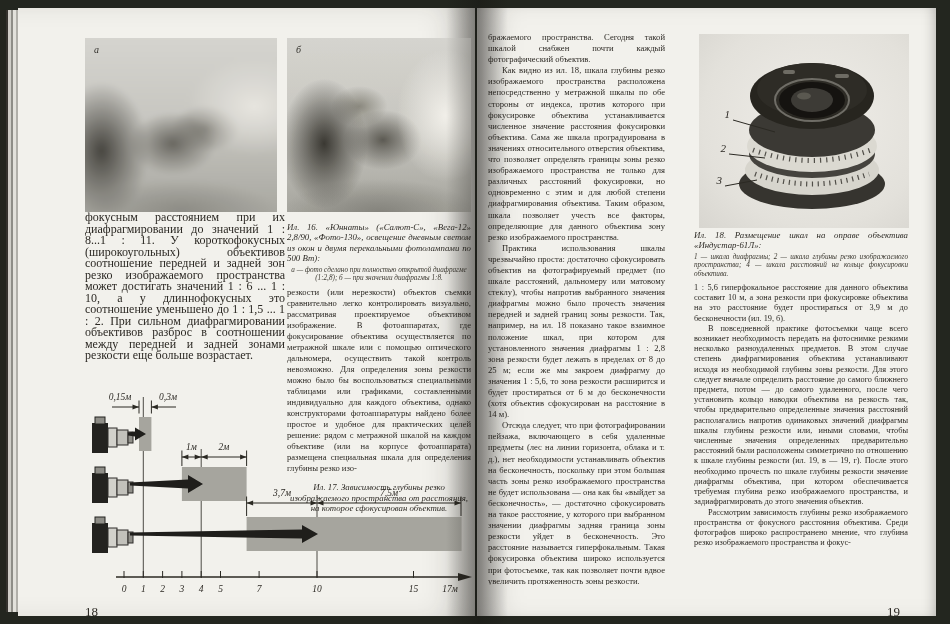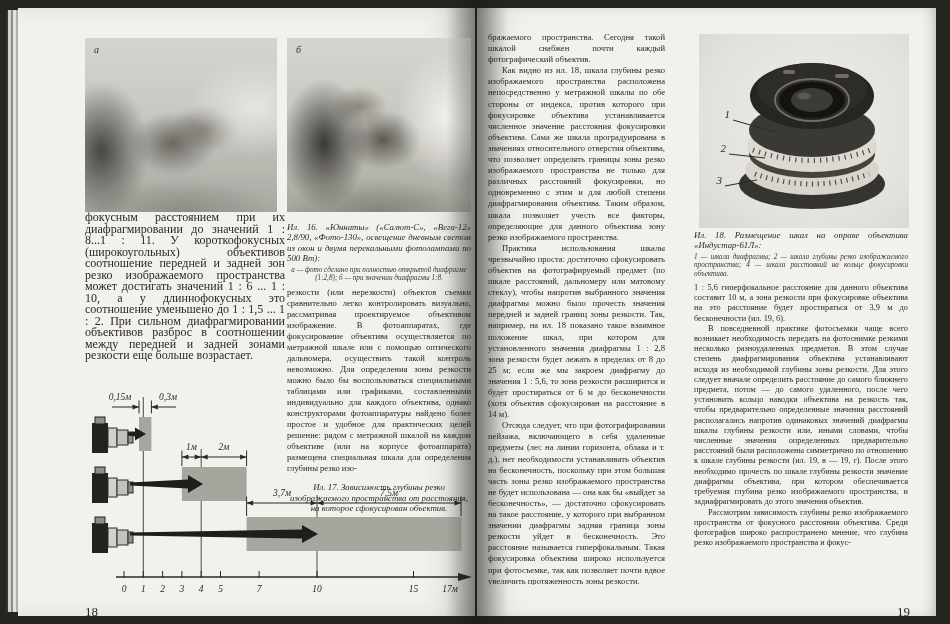--- a/index.html
+++ b/index.html
@@ -63,21 +63,21 @@
   }
   .ph-label { position:absolute; top:6px; left:9px; font-style:italic; font-size:10px; color:#33312c; }
 
   .lens-photo { position:absolute; left:222px; top:26px; width:210px; height:194px;
     background:radial-gradient(160px 150px at 55% 45%, #efede8 0%, #e3e1db 70%, #d8d6d0 100%); }
 
   .diagram { position:absolute; left:58px; top:383px; width:398px; height:212px; }
 
   .page-num { position:absolute; top:580px; font-size:13px; color:#2b2823;margin-top:16px; }
   .pn-left  { left:67px; }
-  .pn-right { right:26px; text-align:left; }
+  .pn-right { right:36px; text-align:left; }
 
   svg text { fill:#2b2823; font-family:"Liberation Serif","DejaVu Serif",serif; font-style:italic; }
   .dim-label { font-size:9.5px; text-anchor:middle; }
   .tick-label { font-size:9.5px; text-anchor:middle; }
   .marker-label { font-size:11px; text-anchor:end; }
 </style>
 </head>
 <body>
 
 <div class="book-edge-left"></div>

